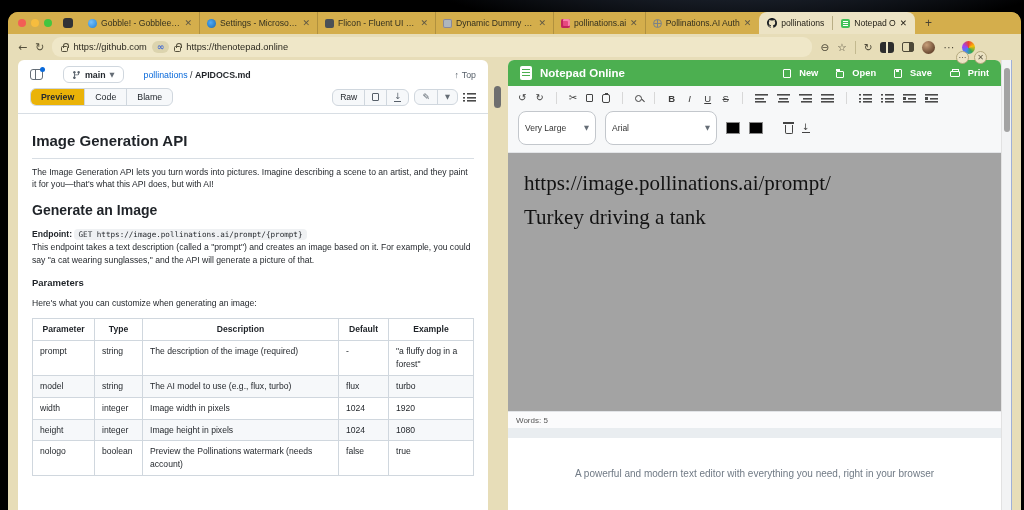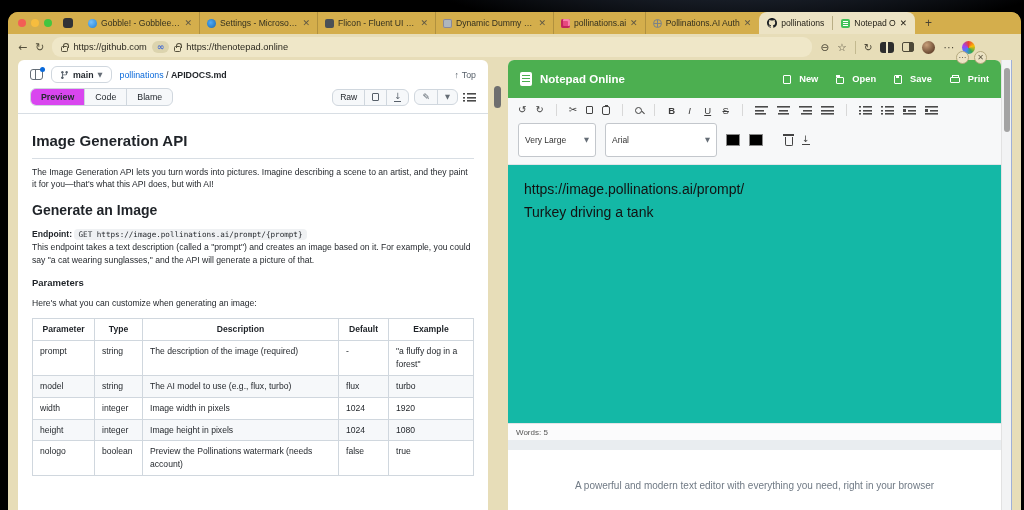--- a/index.html
+++ b/index.html
@@ -58,35 +58,35 @@
   .divider{width:20px;position:relative;flex:none}
   .handle{position:absolute;left:6px;top:26px;width:7px;height:22px;border-radius:4px;background:#6f6f6f}
   .pane-right{width:493px;position:relative;display:flex;flex-direction:column}
   .scrollcol{width:10px;background:#f2f3f4;border-left:1px solid #e2e2e2;position:relative;flex:none}
   .thumb{position:absolute;top:8px;left:2px;width:6px;height:64px;background:#a3a3a3;border-radius:3px}
   .edgecol{flex:1;border-left:1px solid #9fb0d8;background:#e7ddb8}
   .pane-ctrl{position:absolute;top:-9px;right:34px;display:flex;gap:5px;z-index:6}
   .pctrl{width:13px;height:13px;border-radius:50%;background:#ece3c4;border:1px solid #b5a97d;color:#5f5844;font-size:8px;display:flex;align-items:center;justify-content:center;line-height:1}
 
   
-  .gh-head1{display:flex;align-items:center;gap:8px;padding:6px 12px 5px}
+  .gh-head1{display:flex;align-items:center;gap:20px;padding:6px 12px 5px}
   .sidebar-ic{width:13px;height:11px;border:1.2px solid #656d76;border-radius:3px;position:relative;flex:none}
   .sidebar-ic::before{content:"";position:absolute;left:3.6px;top:0;bottom:0;width:1.2px;background:#656d76}
   .sidebar-ic::after{content:"";position:absolute;top:-3px;right:-3px;width:5px;height:5px;border-radius:50%;background:#0969da}
   .branch-btn{display:flex;align-items:center;gap:4px;border:1px solid #d0d7de;border-radius:6px;padding:2.5px 8px;font-size:8.8px;font-weight:700;color:#24292f;background:#fff}
   .caret{font-size:6.5px;color:#656d76;font-family:"DejaVu Sans",sans-serif}
   .crumb{font-size:8.8px}
   .crumb .repo{color:#0969da}
   .crumb .file{font-weight:700;color:#1f2328}
   .top-link{margin-left:auto;font-size:8.8px;color:#57606a;display:flex;align-items:center;gap:3px}
   .gh-head2{display:flex;align-items:center;padding:0 12px 7px;border-bottom:1px solid #d8dee4}
   .seg{display:flex;border:1px solid #d0d7de;border-radius:6px;overflow:hidden;background:#f6f8fa;font-size:8.8px;color:#24292f}
   .seg>div{padding:3px 10px;border-right:1px solid #d0d7de}
   .seg>div:last-child{border-right:none}
-  .seg .on{background:#d946ef;font-weight:700}
+  .seg .on{background:#eab308;font-weight:700}
   .gh-actions{margin-left:auto;display:flex;gap:5px;align-items:center}
   .btngrp{display:flex;border:1px solid #d0d7de;border-radius:6px;overflow:hidden;background:#f6f8fa}
   .btngrp>div{padding:2.5px 7px;border-right:1px solid #d0d7de;font-size:8.6px;color:#24292f;display:flex;align-items:center}
   .btngrp>div:last-child{border-right:none}
   .cp{width:7px;height:8px;border:1.2px solid #57606a;border-radius:1px;position:relative}
   .cp::before{content:"";position:absolute;left:1.8px;top:-3.6px;width:7px;height:8px;border:1.2px solid #57606a;border-radius:1px;z-index:-1}
   .dl{font-family:"DejaVu Sans",sans-serif;font-size:8.5px;color:#57606a;border-bottom:1.4px solid #57606a;line-height:1;padding-bottom:.5px}
   .pencil{font-family:"DejaVu Sans",sans-serif;font-size:9px;color:#57606a;line-height:1}
 
   .md{padding:7px 14px 0;font-size:8.6px;line-height:1.5;color:#1f2328;height:373px;overflow:hidden}
@@ -95,21 +95,21 @@
   .md-p{margin:0 0 8px}
   .md-h2{font-size:14px;font-weight:700;margin:9px 0 7px}
   .md-h3{font-size:9.5px;font-weight:700;margin:9px 0 7px}
   .code{font-family:"DejaVu Sans Mono",monospace;font-size:7.6px;background:#eff1f3;padding:1px 4px;border-radius:4px}
   .md-table{border-collapse:collapse;width:100%;font-size:8.6px;margin:1px 0 8px}
   .md-table th,.md-table td{border:1px solid #d0d7de;padding:4px 7px;text-align:left;vertical-align:top}
   .md-table th{font-weight:700;text-align:center}
   .md-table tbody tr:nth-child(even) td{background:#f6f8fa}
 
   
-  .np-head{height:38px;background:#4caf50;display:flex;align-items:center;padding:0 12px;color:#fff;flex:none}
+  .np-head{height:26px;background:#4caf50;display:flex;align-items:center;padding:0 12px;color:#fff;flex:none}
   .np-logo{width:12px;height:14px;background:#fff;border-radius:2px;position:relative;flex:none}
   .np-logo::before{content:"";position:absolute;left:2px;top:3px;width:8px;height:1.4px;background:#4caf50;box-shadow:0 3px 0 #4caf50,0 6px 0 #4caf50}
   .np-title{font-size:11.5px;font-weight:700;margin-left:8px}
   .np-menu{margin-left:auto;display:flex;gap:18px;font-size:9.3px;font-weight:600}
   .np-menu .mi{display:flex;align-items:center;gap:8px}
   .wi{width:8px;height:9px;border:1.2px solid #fff;border-radius:1px;display:inline-block;flex:none}
   .wi-folder{height:7px;margin-top:2px;position:relative}
   .wi-folder::before{content:"";position:absolute;top:-2.6px;left:-1.2px;width:4px;height:1.6px;background:#fff}
   .wi-save{position:relative}
   .wi-save::before{content:"";position:absolute;left:1.4px;top:0;width:3px;height:2.6px;background:#fff}
@@ -129,28 +129,28 @@
   .hl-r{background:linear-gradient(#4a4a4a,#4a4a4a) 0 1px/13px 1.6px no-repeat,linear-gradient(#4a4a4a,#4a4a4a) 4px 4.6px/9px 1.6px no-repeat,linear-gradient(#4a4a4a,#4a4a4a) 2px 8.2px/11px 1.6px no-repeat}
   .hl-j{background:linear-gradient(#4a4a4a,#4a4a4a) 0 1px/13px 1.6px no-repeat,linear-gradient(#4a4a4a,#4a4a4a) 0 4.6px/13px 1.6px no-repeat,linear-gradient(#4a4a4a,#4a4a4a) 0 8.2px/13px 1.6px no-repeat}
   .hl-ul{background:linear-gradient(#4a4a4a,#4a4a4a) 4px 1px/9px 1.6px no-repeat,linear-gradient(#4a4a4a,#4a4a4a) 4px 4.6px/9px 1.6px no-repeat,linear-gradient(#4a4a4a,#4a4a4a) 4px 8.2px/9px 1.6px no-repeat,linear-gradient(#4a4a4a,#4a4a4a) 0 1px/2px 1.6px no-repeat,linear-gradient(#4a4a4a,#4a4a4a) 0 4.6px/2px 1.6px no-repeat,linear-gradient(#4a4a4a,#4a4a4a) 0 8.2px/2px 1.6px no-repeat}
   .hl-ind{background:linear-gradient(#4a4a4a,#4a4a4a) 0 1px/13px 1.6px no-repeat,linear-gradient(#4a4a4a,#4a4a4a) 5px 4.6px/8px 1.6px no-repeat,linear-gradient(#4a4a4a,#4a4a4a) 0 8.2px/13px 1.6px no-repeat,linear-gradient(#4a4a4a,#4a4a4a) 0 4px/3px 3px no-repeat}
   .mag{width:7px;height:7px;border:1.4px solid #444;border-radius:50%;position:relative}
   .mag::after{content:"";position:absolute;width:4px;height:1.4px;background:#444;transform:rotate(45deg);right:-3.4px;bottom:-1px}
   .cp2{width:7px;height:8px;border:1.2px solid #444;border-radius:1px;position:relative}
   .cp2::before{content:"";position:absolute;left:1.8px;top:-3.4px;width:7px;height:8px;border:1.2px solid #444;border-radius:1px;z-index:-1}
   .ps{width:8px;height:9px;border:1.2px solid #444;border-radius:2px;position:relative}
   .ps::before{content:"";position:absolute;top:-2px;left:2px;width:3px;height:2px;background:#444}
-  .sel{display:flex;align-items:center;justify-content:space-between;border:1px solid #c3c7cc;border-radius:3px;background:#fff;height:17px;padding:16px 6px;font-size:8.5px;color:#333}
+  .sel{display:flex;align-items:center;justify-content:space-between;border:1px solid #c3c7cc;border-radius:8px;background:#fff;height:17px;padding:16px 6px;font-size:8.5px;color:#333}
   .sel-size{width:78px}.sel-font{width:112px}
   .swatch{width:14px;height:12px;background:#000;border:1px solid #8a8a8a}
   .trash{width:8px;height:9px;border:1.2px solid #444;border-top:none;border-radius:0 0 2px 2px;position:relative;margin-top:3px}
   .trash::before{content:"";position:absolute;top:-3px;left:-2.6px;width:11px;height:1.6px;background:#444}
   .dl2{font-family:"DejaVu Sans",sans-serif;font-size:9px;color:#444;border-bottom:1.5px solid #444;line-height:1;padding-bottom:.5px}
 
-  .np-editor{flex:none;height:258px;padding:13px 16px;font-family:Liberation Sans, sans-serif;font-size:14px;line-height:1.62;color:#121212;background:#14b8a6}
+  .np-editor{flex:none;height:258px;padding:13px 16px;font-family:Liberation Serif, serif;font-size:21px;line-height:1.62;color:#121212;background:#a3a3a3}
   .np-status{flex:none;height:17px;border-top:1px solid #e2e4e7;background:#fbfbfc;font-size:8px;color:#555;display:flex;align-items:center;padding:0 8px}
   .np-gap{flex:none;height:10px;background:#e9edf0}
   .np-promo{flex:1;background:#fff;text-align:center;padding-top:30px}
   .np-promo h2{font-size:21px;font-weight:800;color:#2e4057;margin-bottom:13px;letter-spacing:.2px}
   .np-promo p{font-size:10px;color:#707a85}
 </style>
 </head>
 <body>
 
 <div class="desktop">

